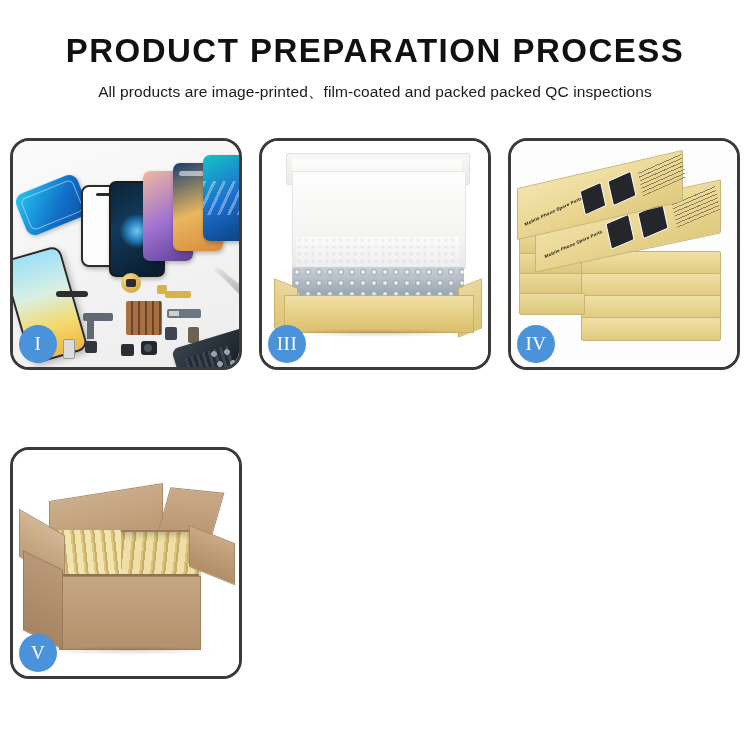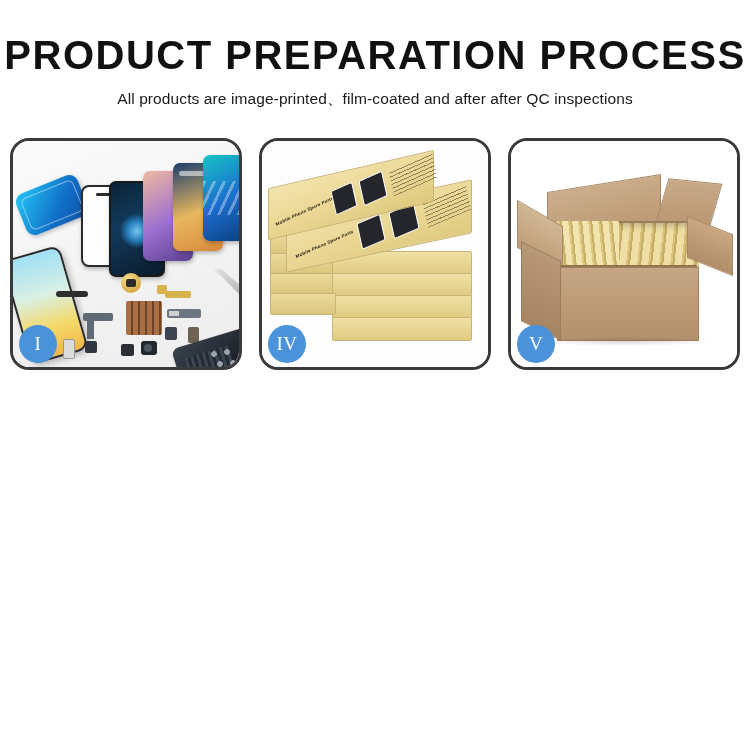--- a/index.html
+++ b/index.html
@@ -5,21 +5,21 @@
   html,body{margin:0;padding:0;}
   body{
     width:750px;height:750px;
     background:#ffffff;
     font-family:"Liberation Sans", sans-serif;
     overflow:hidden;
     position:relative;
   }
   .header{ text-align:center; padding-top:34px; }
   .title{
-    font-size:40px;
+    font-size:33px;
     font-weight:700;
     letter-spacing:1.5px;
     color:#111111;
     line-height:1.05;
     white-space:nowrap;
   }
   .subtitle{
     font-size:15.5px;
     font-weight:400;
     color:#1a1a1a;
@@ -212,21 +212,21 @@
   .s-tab1{position:absolute;left:56px;top:102px;width:16px;height:18px;background:rgba(150,120,88,.55);border-radius:1px;}
   .s-tab2{position:absolute;left:56px;top:154px;width:16px;height:18px;background:rgba(150,120,88,.5);border-radius:1px;}
   .s-sheen{position:absolute;left:20px;top:18px;width:180px;height:50px;
     background:linear-gradient(110deg,transparent 0 52%,rgba(255,255,255,.5) 58% 70%,transparent 76%);}
 </style>
 </head>
 <body>
 
 <div class="header">
   <div class="title">PRODUCT PREPARATION PROCESS</div>
-  <div class="subtitle">All products are image-printed、film-coated and after after QC inspections</div>
+  <div class="subtitle">All products are image-printed、film-coated and packed packed QC inspections</div>
 </div>
 
 <div class="grid">
 
   <div class="panel">
     <div class="scene p1">
       <div class="ph ph-blue-flat"></div>
       <div class="ph ph-white"></div>
       <div class="ph ph-f1"></div>
       <div class="ph ph-f2"></div>
@@ -247,20 +247,34 @@
       <div class="part conn"></div>
       <div class="part board"></div>
       <div class="part tweez"></div>
       <div class="part tweez2"></div>
       <div class="part screws"></div>
     </div>
     <div class="badge">I</div>
   </div>
 
 
+  <div class="panel">
+    <div class="scene p3">
+      <div class="m-lidback"></div>
+      <div class="m-innerlid"></div>
+      <div class="m-liner"></div>
+      <div class="m-foam"></div>
+      <div class="m-contents"></div>
+      <div class="m-leftflap"></div>
+      <div class="m-rightflap"></div>
+      <div class="m-front"></div>
+      <div class="m-shadow"></div>
+    </div>
+    <div class="badge">III</div>
+  </div>
 
   <div class="panel">
     <div class="scene p4">
 
       <div class="kbox kside" style="left:8px;top:92px;width:96px;height:20px;"></div>
       <div class="kbox kside" style="left:8px;top:112px;width:96px;height:20px;"></div>
       <div class="kbox kside" style="left:8px;top:132px;width:96px;height:20px;"></div>
       <div class="kbox kfront" style="left:70px;top:110px;width:138px;height:22px;"></div>
       <div class="kbox kfront" style="left:70px;top:132px;width:138px;height:22px;"></div>
       <div class="kbox kfront" style="left:70px;top:154px;width:138px;height:22px;"></div>

